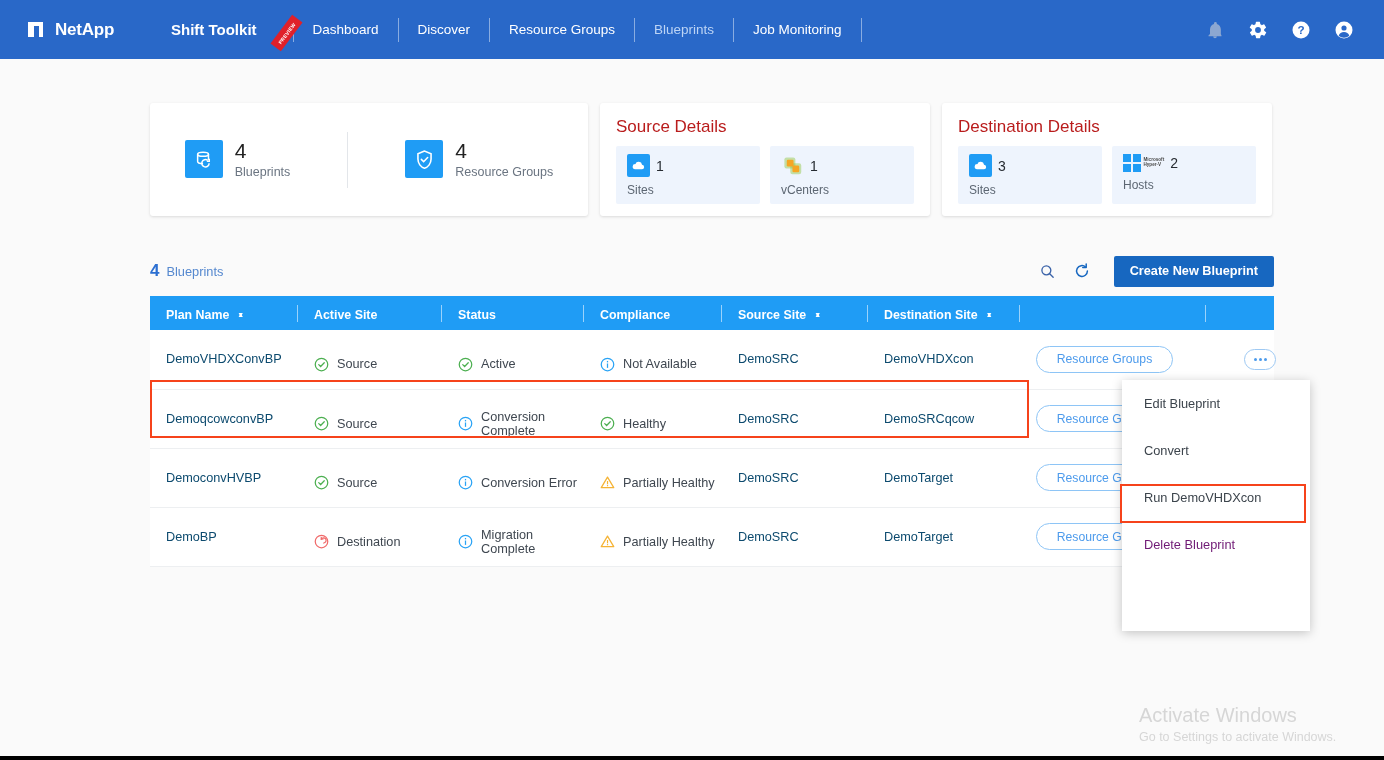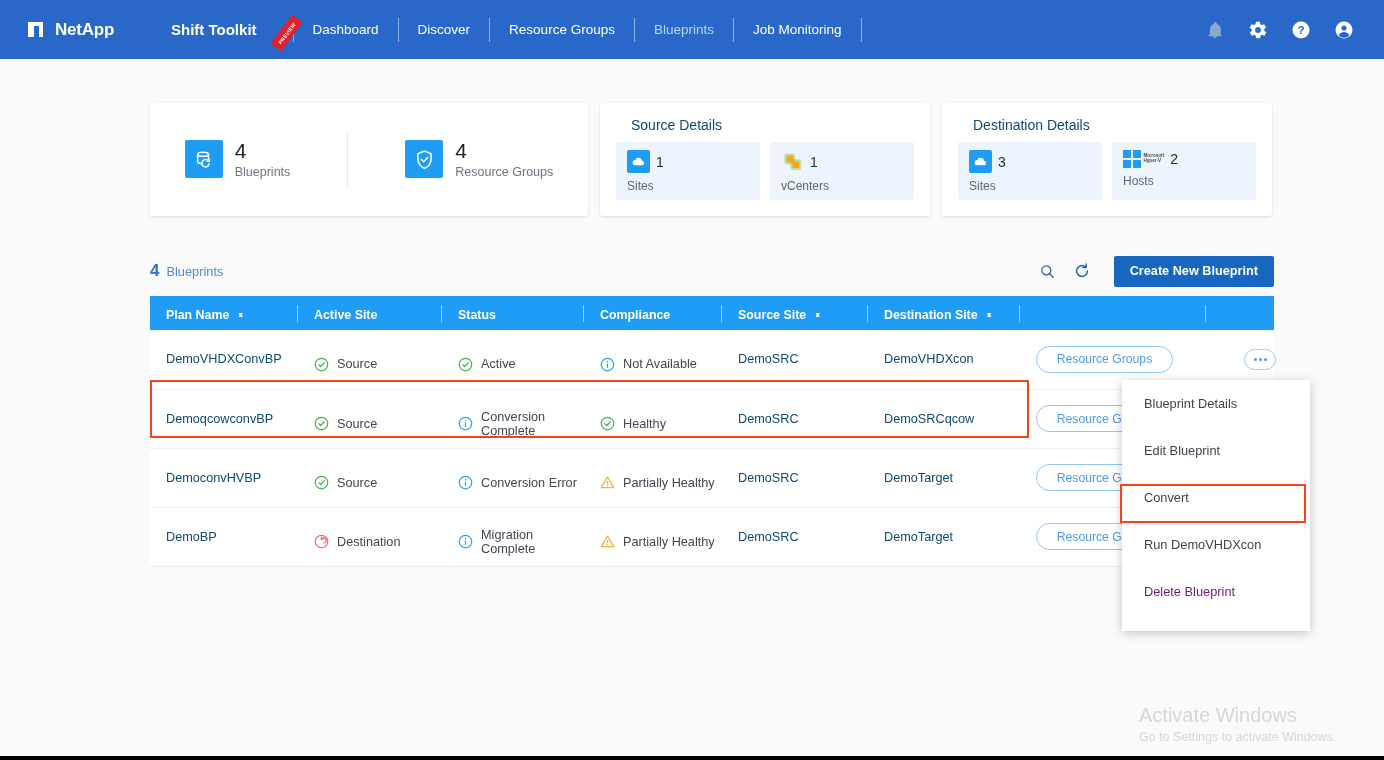--- a/index.html
+++ b/index.html
@@ -91,21 +91,21 @@
   .stat { display: flex; align-items: center; gap: 12px; }
   .stat-icon {
     width: 38px; height: 38px; background: #1f9cf5;
     border-radius: 2px; display: flex; align-items: center; justify-content: center;
   }
   .stat-txt .num { font-size: 21px; color: #222; line-height: 1.05; font-weight: 400; }
   .stat-txt .lbl { font-size: 12.5px; color: #6a7481; margin-top: 2px; }
   .stat-div { width: 1px; height: 56px; background: #e3e6ea; margin: 0 57px; }
 
   .card-b { width: 330px; padding: 14px 16px 0 16px; }
-  .card-b .title { font-size: 14px; color: #0c4a6e; margin-bottom: 9px; margin-left: 15px; }
+  .card-b .title { font-size: 17px; color: #b91c1c; margin-bottom: 9px; }
   .tiles { display: flex; gap: 10px; }
   .tile {
     background: #eef4fd; border-radius: 2px;
     width: 146px; height: 58px;
     padding: 8px 11px;
   }
   .tile-row { display: flex; align-items: center; gap: 6px; }
   .tile-ic {
     width: 23px; height: 23px; border-radius: 2px;
     display: flex; align-items: center; justify-content: center;
@@ -612,21 +612,20 @@
                 </span></td>
           </tr>
         </tbody>
       </table>
 
       <div class="hl-row"></div>
     </div>
   </div>
 
   <div class="ctx">
-    <div class="ctx-item">Blueprint Details</div>
     <div class="ctx-item">Edit Blueprint</div>
     <div class="ctx-item">Convert</div>
     <div class="ctx-item">Run DemoVHDXcon</div>
     <div class="ctx-item danger">Delete Blueprint</div>
     <div class="ctx-hl"></div>
   </div>
 
   <div class="wm">
     <div class="t1">Activate Windows</div>
     <div class="t2">Go to Settings to activate Windows.</div>

